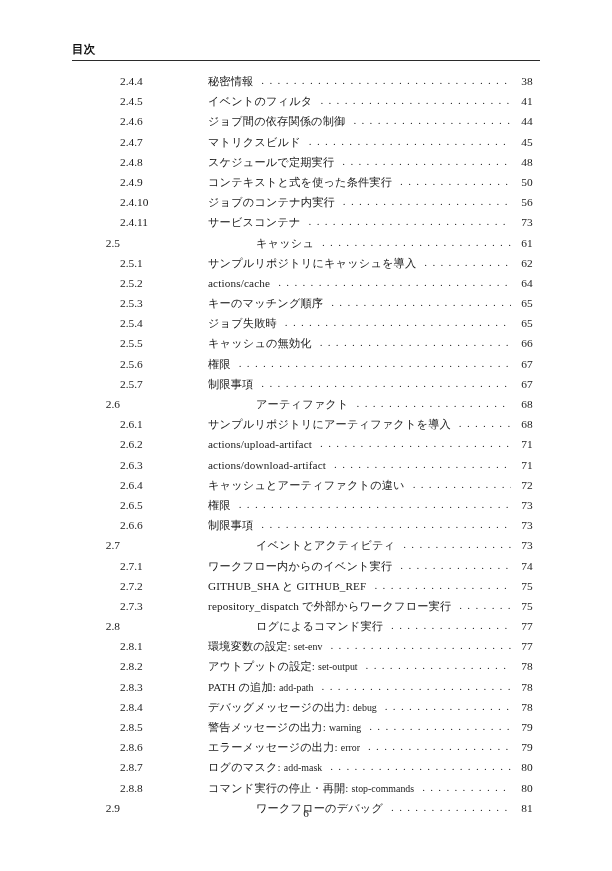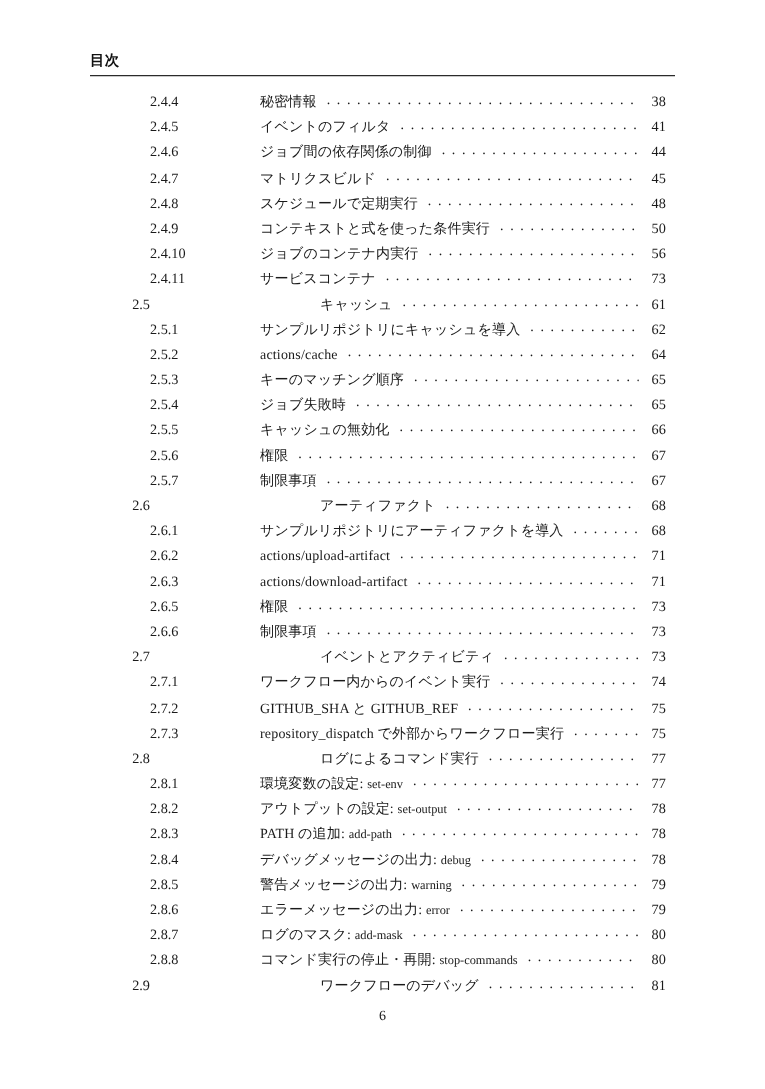--- a/index.html
+++ b/index.html
@@ -258,20 +258,26 @@
         <span class="leader"></span>
         <span class="pageno">71</span>
       </div>
       <div class="toc-row">
         <span class="num-sub">2.6.3</span>
         <span class="label"><span>actions/download-artifact</span></span>
         <span class="leader"></span>
         <span class="pageno">71</span>
       </div>
       <div class="toc-row">
+        <span class="num-sub">2.6.4</span>
+        <span class="label"><span>キャッシュとアーティファクトの違い</span></span>
+        <span class="leader"></span>
+        <span class="pageno">72</span>
+      </div>
+      <div class="toc-row">
         <span class="num-sub">2.6.5</span>
         <span class="label"><span>権限</span></span>
         <span class="leader"></span>
         <span class="pageno">73</span>
       </div>
       <div class="toc-row">
         <span class="num-sub">2.6.6</span>
         <span class="label"><span>制限事項</span></span>
         <span class="leader"></span>
         <span class="pageno">73</span>

